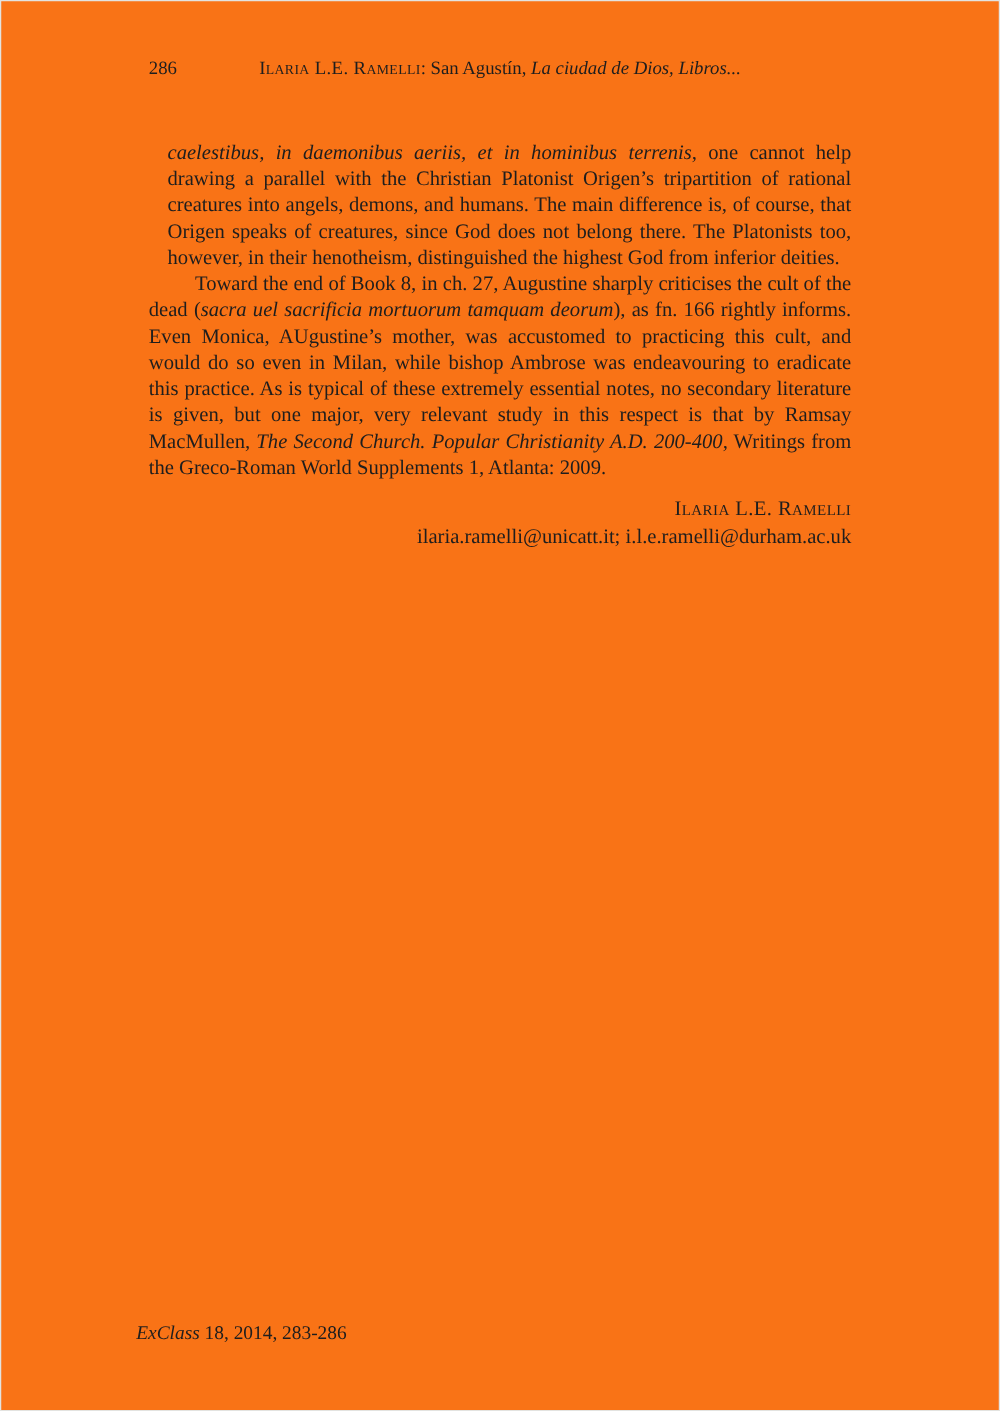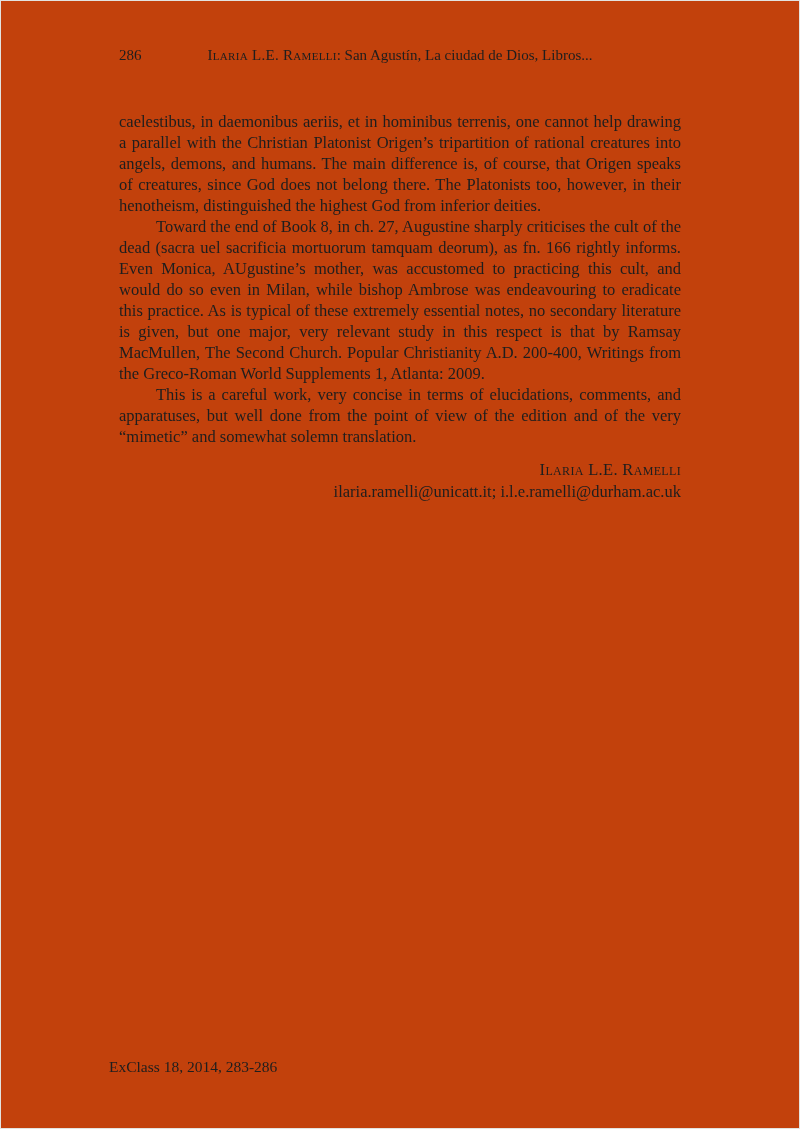--- a/index.html
+++ b/index.html
@@ -6,21 +6,21 @@
     margin: 0;
     padding: 0;
     background: #f2f2f0;
     font-family: "Liberation Serif", "DejaVu Serif", serif;
   }
   .page {
     position: relative;
     width: 800px;
     height: 1129px;
     margin: 0 auto;
-    background: #c2410c;
+    background: #f97316;
     border: 1px solid #e3e3e0;
     box-sizing: border-box;
     padding: 44px 118px 0 118px;
     color: #1e1e1e;
   }
   
   .running-header {
     position: relative;
     font-size: 15px;
     line-height: 20px;
@@ -30,34 +30,34 @@
   .running-header .pagenum {
     position: absolute;
     left: 0;
     top: 0;
   }
   .sc {
     font-variant: small-caps;
     letter-spacing: 0.02em;
     margin-top: 11px;
   }
-  .i { }
+  .i { font-style: italic; }
   
   .body-text {
     margin-top: 46px;
     font-size: 16.5px;
     line-height: 21px;
     text-align: justify;
     text-justify: inter-word;
   }
   .body-text p {
     margin: 0;
     text-indent: 37px;
   }
-  .body-text p.noindent { text-indent: 0; }
+  .body-text p.noindent { text-indent: 0; margin-left: 15px; }
   
   .signature {
     margin-top: 12px;
     font-size: 16.5px;
     line-height: 22px;
     text-align: right;
   }
   
   .page-footer {
     position: absolute;
@@ -76,21 +76,20 @@
     <span class="pagenum">286</span>
     <span class="header-title"><span class="sc">Ilaria L.E. Ramelli</span><span>: San Agustín, </span><span class="i">La ciudad de Dios, Libros...</span></span>
   </header>
 
   <main class="body-text">
 
     <p class="noindent"><span class="i">caelestibus, in daemonibus aeriis, et in hominibus terrenis</span><span>, one cannot help drawing a parallel with the Christian Platonist Origen’s tripartition of rational creatures into angels, demons, and humans. The main difference is, of course, that Origen speaks of creatures, since God does not belong there. The Platonists too, however, in their henotheism, distinguished the highest God from inferior deities.</span></p>
 
     <p><span>Toward the end of Book 8, in ch. 27, Augustine sharply criticises the cult of the dead (</span><span class="i">sacra uel sacrificia mortuorum tamquam deorum</span><span>), as fn. 166 rightly informs. Even Monica, AUgustine’s mother, was accustomed to practicing this cult, and would do so even in Milan, while bishop Ambrose was endeavouring to eradicate this practice. As is typical of these extremely essential notes, no secondary literature is given, but one major, very relevant study in this respect is that by Ramsay MacMullen, </span><span class="i">The Second Church. Popular Christianity A.D. 200-400</span><span>, Writings from the Greco-Roman World Supplements 1, Atlanta: 2009.</span></p>
 
-    <p><span>This is a careful work, very concise in terms of elucidations, comments, and apparatuses, but well done from the point of view of the edition and of the very “mimetic” and somewhat solemn translation.</span></p>
 
   </main>
 
   <div class="signature">
     <div class="sc">Ilaria L.E. Ramelli</div>
     <div>ilaria.ramelli@unicatt.it; i.l.e.ramelli@durham.ac.uk</div>
   </div>
 
   <footer class="page-footer"><span class="i">ExClass</span><span> 18, 2014, 283-286</span></footer>
 

